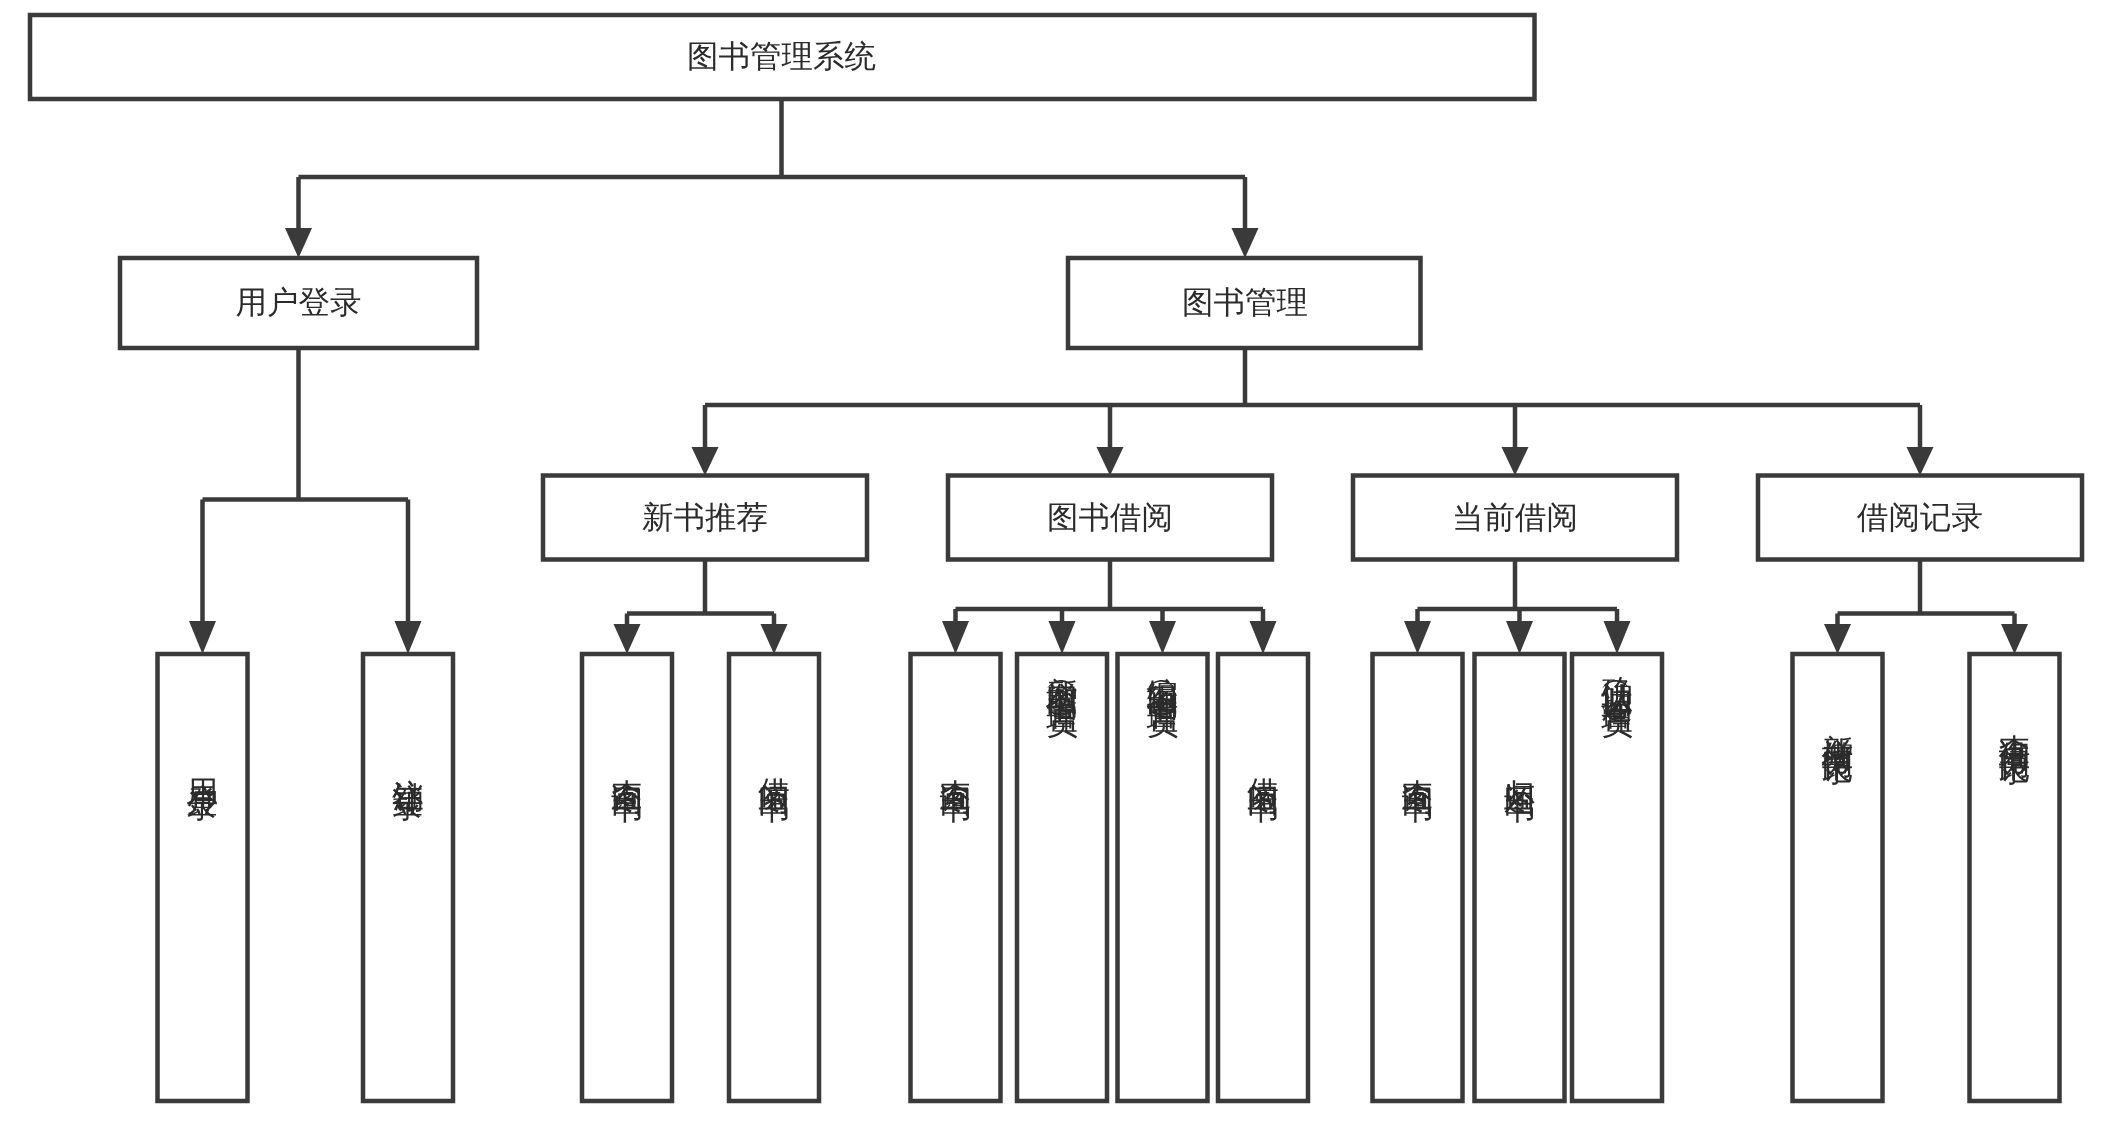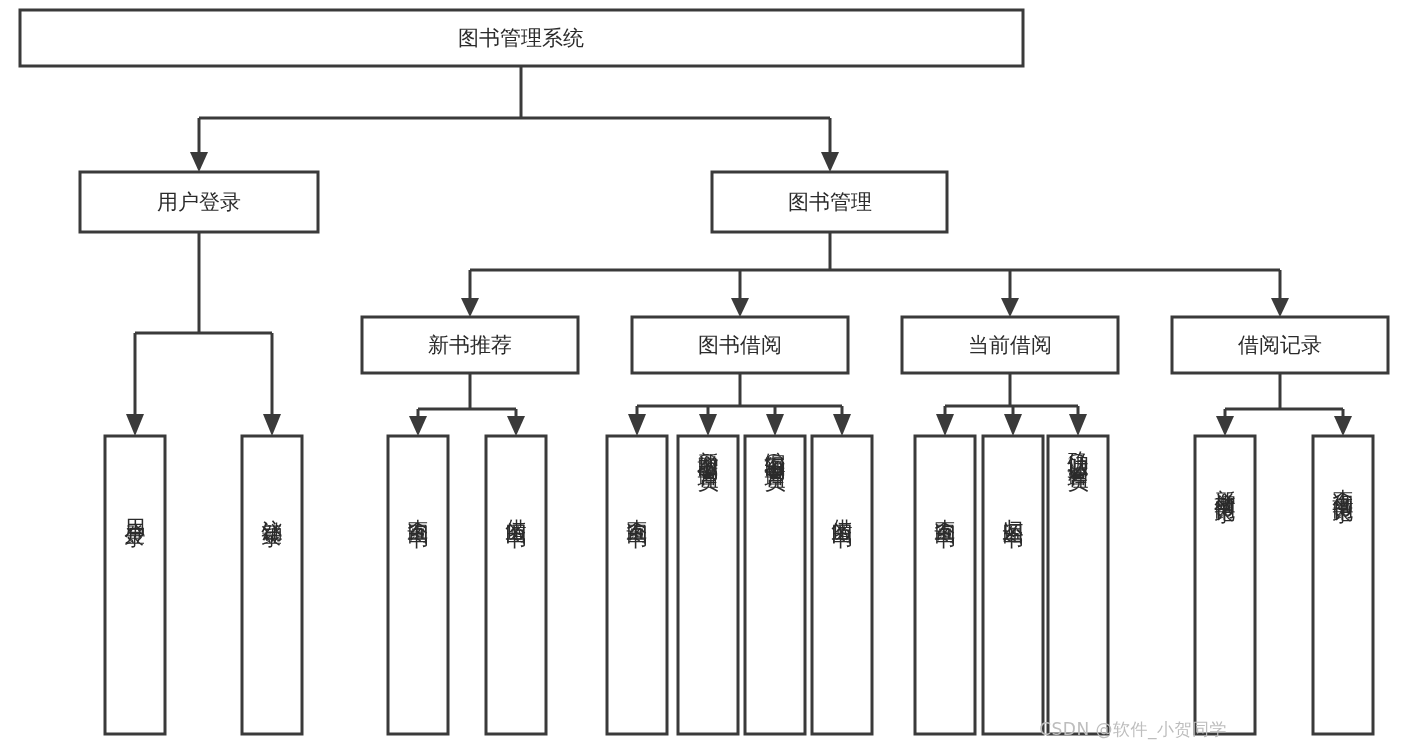--- a/index.html
+++ b/index.html
@@ -232,14 +232,13 @@
       <rect class="node-rect" x="1195" y="436" width="60" height="298"></rect>
       <text class="node-label-v" x="1225" y="481" text-anchor="middle">新增借阅记录</text>
     </g>
     <g>
       <rect class="node-rect" x="1313" y="436" width="60" height="298"></rect>
       <text class="node-label-v" x="1343" y="481" text-anchor="middle">查询借阅记录</text>
     </g>
 
   </svg>
 
-  <div class="watermark">CSDN @软件_小贺同学</div>
 </div>
 
 </body></html>

